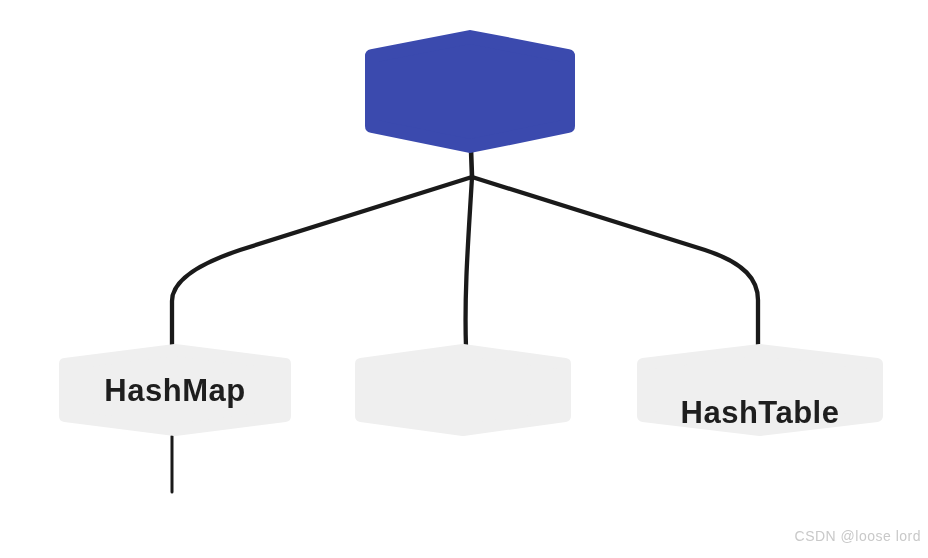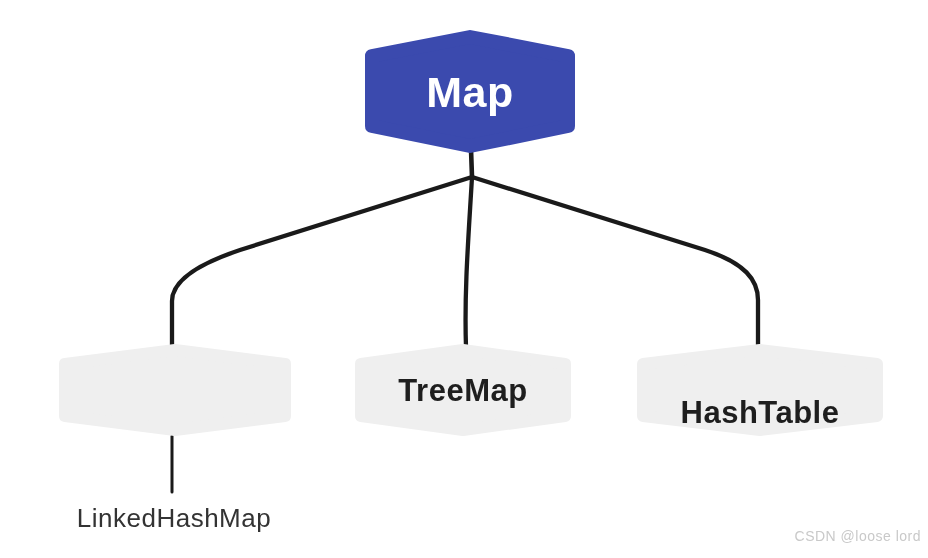--- a/index.html
+++ b/index.html
@@ -73,23 +73,21 @@
     <path class="edge main" d="M 472 177 C 469 230, 464 290, 466 347"></path>
     <path class="edge main" d="M 472 177 L 705 250 C 745 263, 758 280, 758 300 L 758 347"></path>
     <path class="edge leaf" d="M 172 436 L 172 492"></path>
 
     <path class="hex root" d="M 372 56 L 470 37 L 568 56 L 568 126 L 470 146 L 372 126 Z"></path>
     <path class="hex child" d="M 65 364 L 175 350 L 285 364 L 285 416 L 175 430 L 65 416 Z"></path>
     <path class="hex child" d="M 361 364 L 463 350 L 565 364 L 565 416 L 463 430 L 361 416 Z"></path>
     <path class="hex child" d="M 643 364 L 760 350 L 877 364 L 877 416 L 760 430 L 643 416 Z"></path>
   </svg>
 
-  <div class="node-label root" style="left:470px;top:92px;">Map</div>
 
+  <div class="node-label child" style="left:175px;top:391px;">HashMap</div>
 
-  <div class="node-label child" style="left:463px;top:391px;">TreeMap</div>
 
   <div class="node-label child" style="left:760px;top:391px;margin-top:22px;">HashTable</div>
 
-  <div class="node-label leaf" style="left:174px;top:518px;">LinkedHashMap</div>
 
   <div class="watermark">CSDN @loose lord</div>
 </div>
 
 </body></html>

